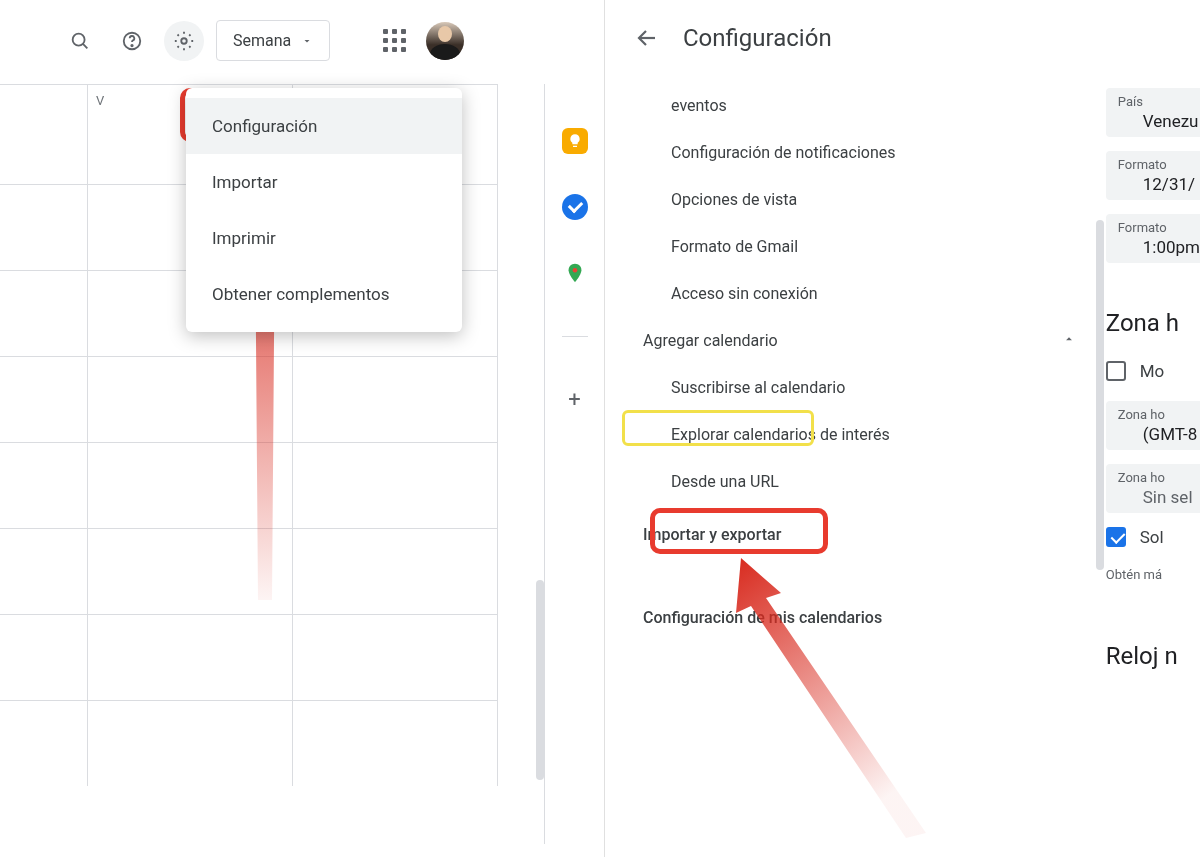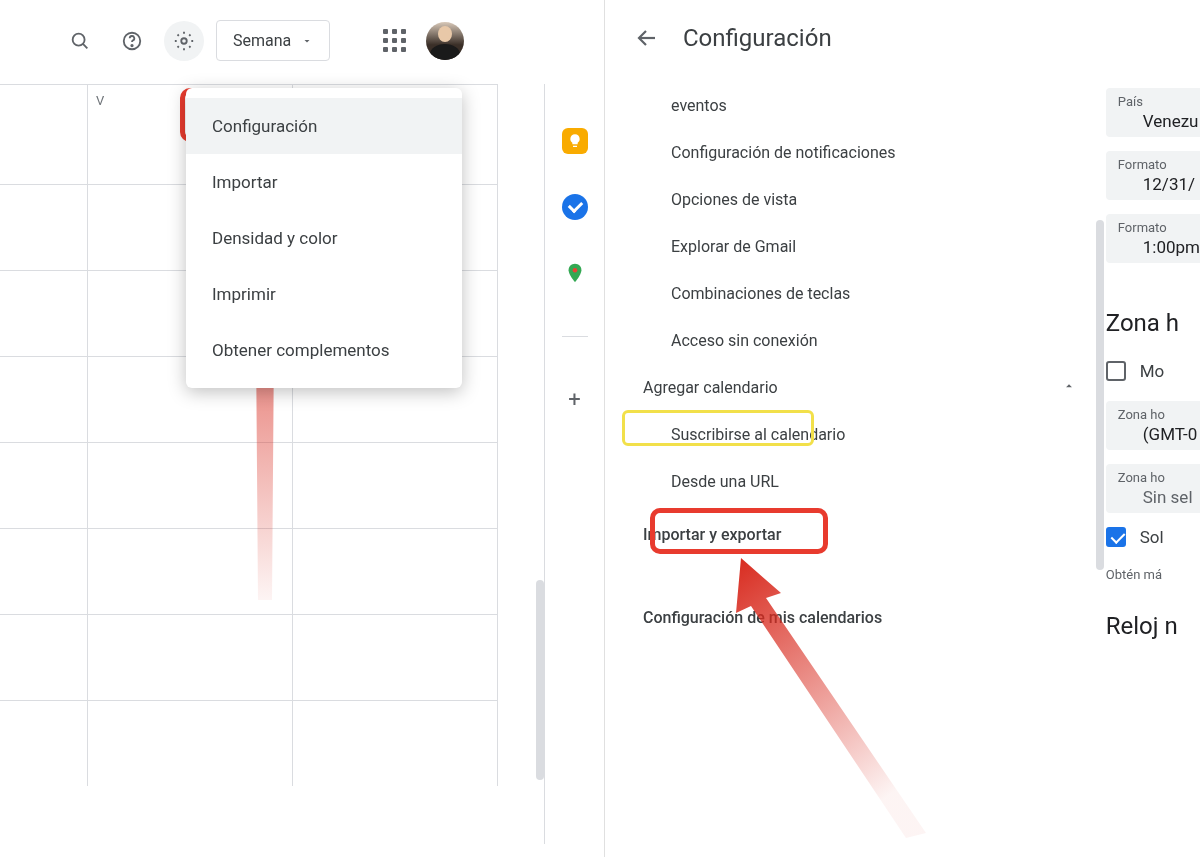--- a/index.html
+++ b/index.html
@@ -354,21 +354,20 @@
             <div class="cell"></div>
           </div>
       </div>
     </div>
 
     <div class="big-6">6</div>
 
     <div class="dropdown-menu">
       <div class="menu-item hover">Configuración</div>
       <div class="menu-item">Importar</div>
-      <div class="menu-item">Densidad y color</div>
       <div class="menu-item">Imprimir</div>
       <div class="menu-item">Obtener complementos</div>
     </div>
 
     <div class="side-rail">
       <div class="rail-icon keep">
         <svg viewBox="0 0 24 24" width="16" height="16" fill="#fff">
             <path d="M9 21h6v-2H9v2zm3-19C8 2 5 5 5 9c0 2.4 1.2 4.5 3 5.7V17h8v-2.3c1.8-1.2 3-3.3 3-5.7 0-4-3-7-7-7z"></path>
           </svg>
       </div>
@@ -408,30 +407,30 @@
               <line x1="20" y1="12" x2="4" y2="12"></line>
               <polyline points="11 5 4 12 11 19"></polyline>
             </svg>
         </div>
         <div class="settings-title">Configuración</div>
       </div>
       <div class="settings-nav">
         <div class="nav-item sub">eventos</div>
         <div class="nav-item sub">Configuración de notificaciones</div>
         <div class="nav-item sub">Opciones de vista</div>
-        <div class="nav-item sub">Explorar de Gmail</div>
-        <div class="nav-item sub">Combinaciones de teclas</div>
+        <div class="nav-item sub">Formato de Gmail</div>
         <div class="nav-item sub">Acceso sin conexión</div>
         <div class="nav-item section-head" style="padding-left:24px;">
           <span>Agregar calendario</span>
           <span class="chevron-up"><svg viewBox="0 0 24 24" fill="#5f6368">
                 <path d="M7 14l5-5 5 5z"></path>
               </svg></span>
         </div>
         <div class="nav-item sub">Suscribirse al calendario</div>
+        <div class="nav-item sub">Explorar calendarios de interés</div>
         <div class="nav-item sub">Desde una URL</div>
         <div class="nav-item bold" style="margin-top:6px;">Importar y exportar</div>
         <div class="nav-item bold" style="margin-top:36px;">Configuración de mis calendarios</div>
       </div>
       <div class="right-scroll"></div>
     </div>
 
     <div class="settings-right">
       <div class="field-box">
         <div class="field-label">País</div>
@@ -445,32 +444,32 @@
         <div class="field-label">Formato</div>
         <div class="field-value">1:00pm</div>
       </div>
       <div class="section-title2">Zona h</div>
       <div class="check-row">
         <div class="check-box"></div>
         <span>Mo</span>
       </div>
       <div class="field-box">
         <div class="field-label">Zona ho</div>
-        <div class="field-value">(GMT-0</div>
+        <div class="field-value">(GMT-8</div>
       </div>
       <div class="field-box">
         <div class="field-label">Zona ho</div>
         <div class="field-value" style="color:#5f6368">Sin sel</div>
       </div>
       <div class="check-row">
         <div class="check-box checked"></div>
         <span>Sol</span>
       </div>
       <div class="hint-text">Obtén má</div>
-      <div class="section-title2" style="margin-top:30px;">Reloj n</div>
+      <div class="section-title2" style="margin-top:60px;">Reloj n</div>
     </div>
 
     <div class="arrow" style="top:558px; left:126px; width:200px; height:280px;">
       <svg viewBox="0 0 200 280">
         <defs>
           <linearGradient id="g2" x1="0" y1="0" x2="0.5" y2="1">
             <stop offset="0%" stop-color="#d82a1e"></stop>
             <stop offset="100%" stop-color="#d82a1e" stop-opacity="0.05"></stop>
           </linearGradient>
         </defs>

